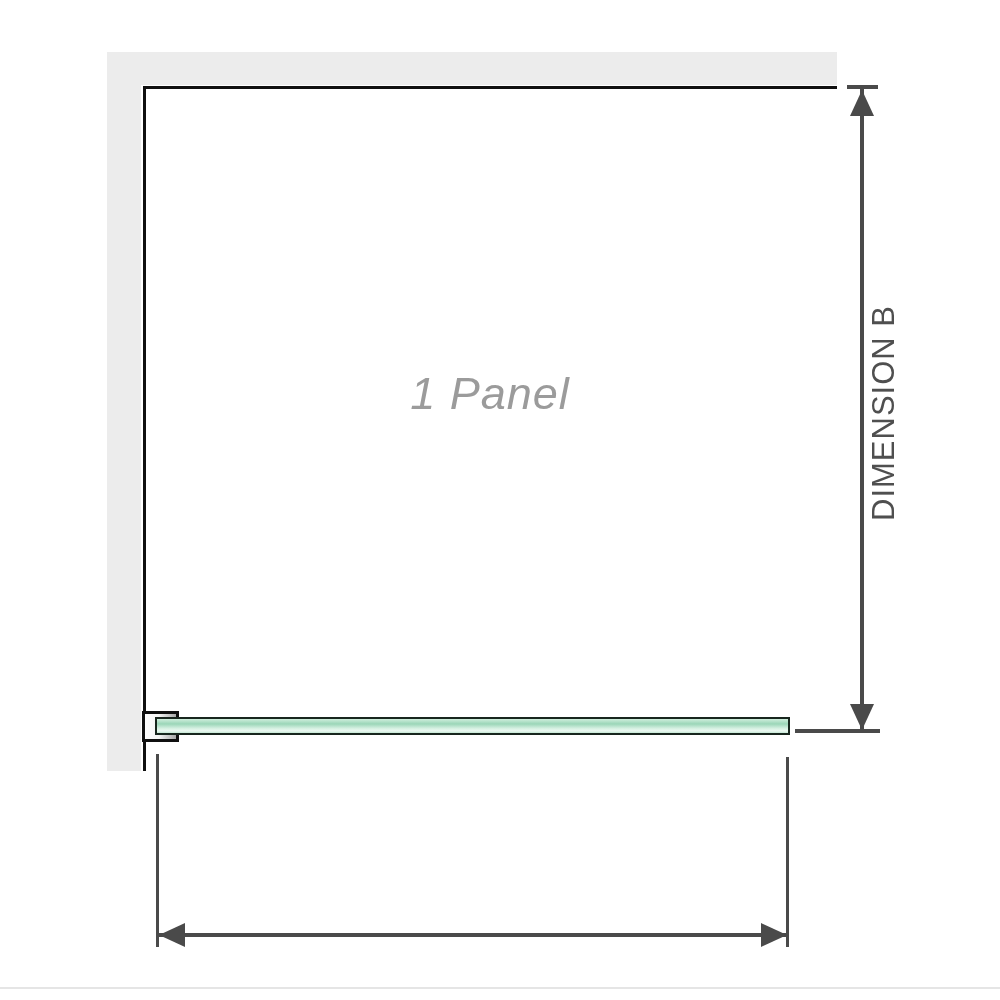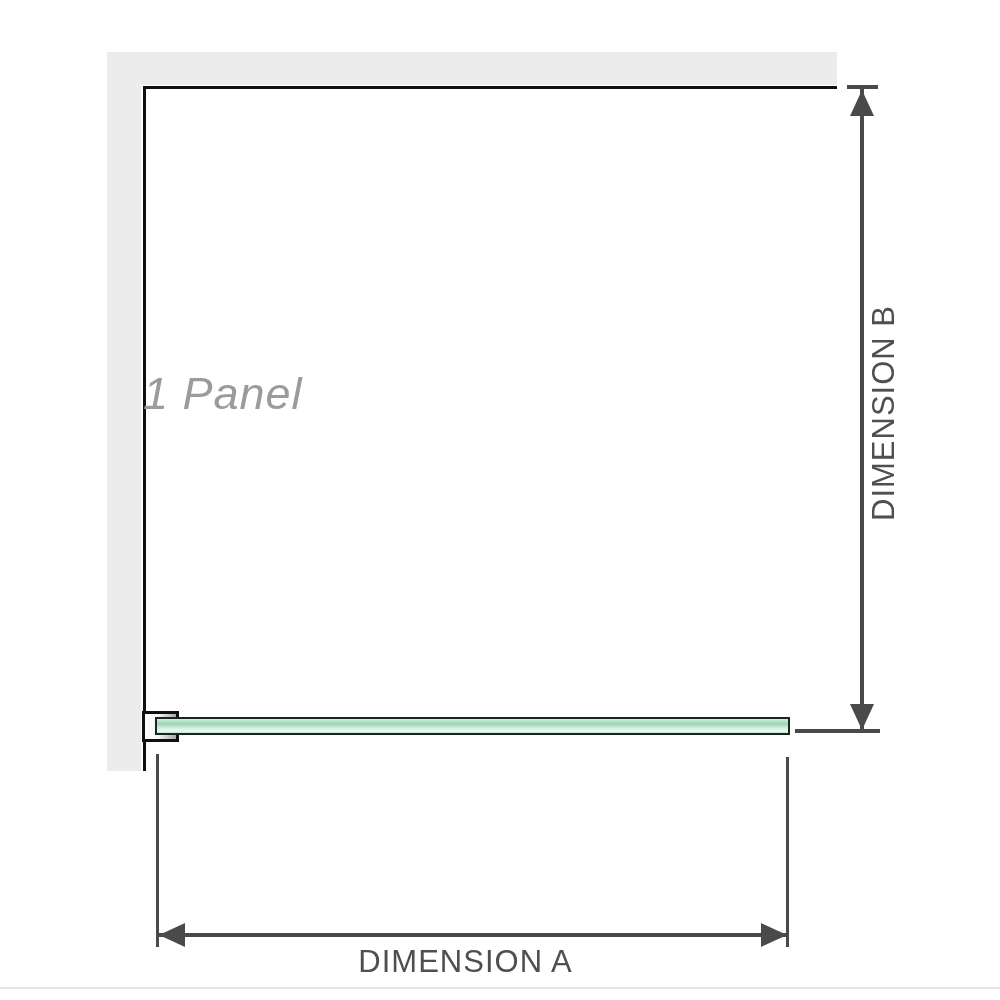--- a/index.html
+++ b/index.html
@@ -18,21 +18,21 @@
 
   
   .wall-top{position:absolute;left:107px;top:52px;width:730px;height:33px;background:var(--wall-fill);}
   .wall-left{position:absolute;left:107px;top:52px;width:34px;height:719px;background:var(--wall-fill);}
 
   
   .frame-top{position:absolute;left:143px;top:86px;width:694px;height:3px;background:var(--frame-line);}
   .frame-left{position:absolute;left:143px;top:86px;width:3px;height:685px;background:var(--frame-line);}
 
   
-  .panel-label{position:absolute;left:143px;top:368px;width:694px;
+  .panel-label{position:absolute;left:143px;top:368px;width:694px;text-align:center;
     font-size:45px;font-style:italic;font-weight:400;letter-spacing:1px;color:var(--watermark-text);}
 
   
   .bracket{position:absolute;left:142px;top:711px;width:37px;height:31px;border:3px solid var(--frame-line);
     background:linear-gradient(90deg,#ffffff 0%,#f4f4f4 45%,#a7a7a7 100%);z-index:2;}
   .glass{position:absolute;left:155px;top:717px;width:635px;height:18px;border:2px solid var(--glass-border);
     background:linear-gradient(180deg,#cfeedd 0%,#9bd6b8 35%,#d7f1e3 68%,#ecf9f2 85%,#c4e8d4 100%);z-index:3;}
 
   
   .dline{position:absolute;background:var(--dimension-line);}
@@ -83,17 +83,16 @@
   <div class="tri tri-up dimb-arrow-up"></div>
   <div class="tri tri-down dimb-arrow-down"></div>
   <div class="dline dimb-cap-bottom"></div>
   <div class="dimb-label">DIMENSION B</div>
 
   <div class="dline dima-ext-left"></div>
   <div class="dline dima-ext-right"></div>
   <div class="dline dima-line"></div>
   <div class="tri tri-left dima-arrow-left"></div>
   <div class="tri tri-right dima-arrow-right"></div>
-  <div class="dima-label">DIMENSION A</div>
 
   <div class="bottom-divider"></div>
 
 </div>
 
 </body></html>

